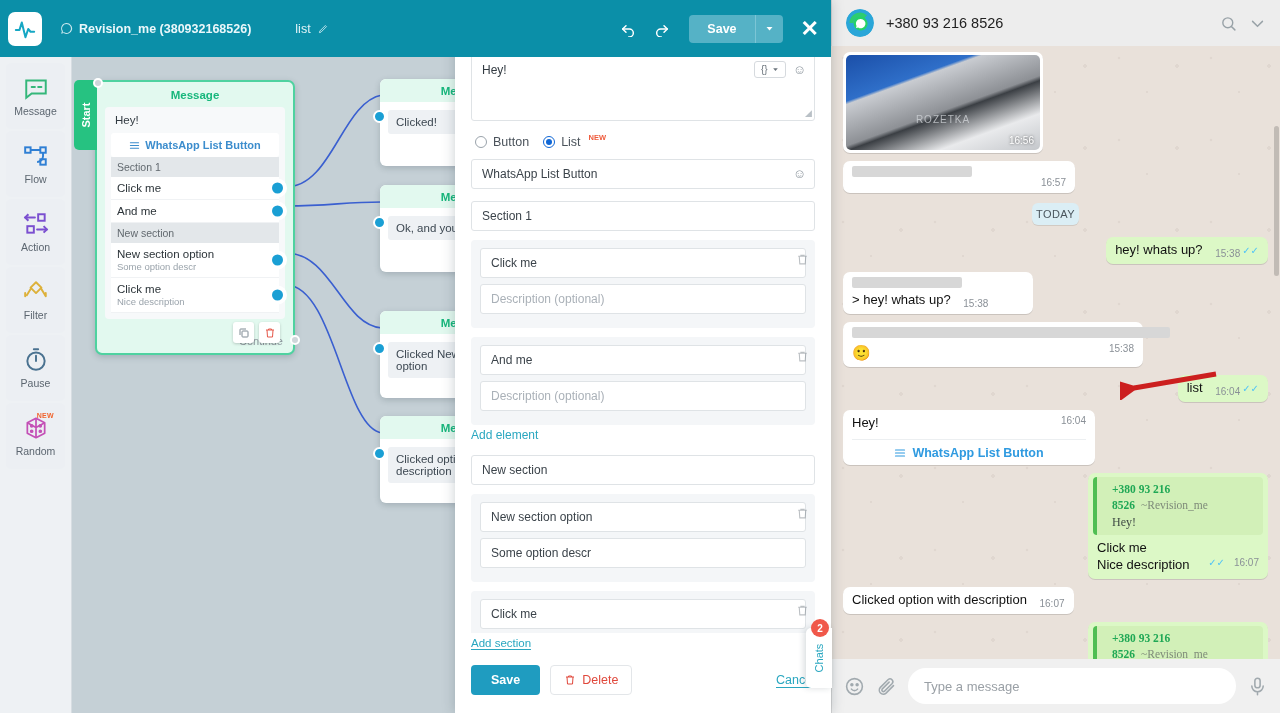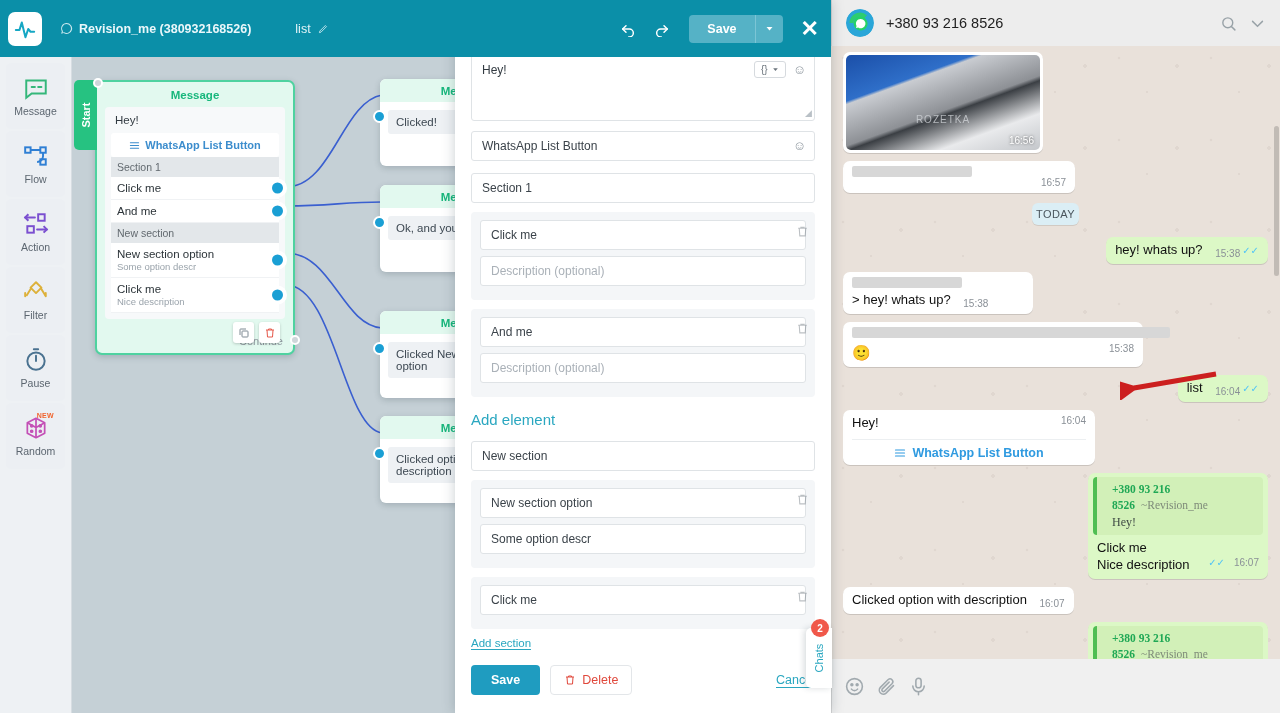--- a/index.html
+++ b/index.html
@@ -181,21 +181,21 @@
   .title-fld{margin-top:10px;position:relative;}
   .title-fld .emoji-ic{position:absolute;right:9px;top:8px;}
   .section-fld{margin-top:12px;}
   .opt-group{background:#f4f6f8;border-radius:4px;padding:8px 9px;margin-top:9px;position:relative;}
   .opt-group .fld{margin-bottom:6px;}
   .opt-group .fld:last-child{margin-bottom:0;}
   .trash{
     position:absolute;right:6px;top:13px;width:13px;height:13px;cursor:pointer;opacity:.45;
   }
   .addlink{
-    color:#2aa7c0;font-size:15px;margin-top:14px;display:inline-block;cursor:pointer;
+    color:#2aa7c0;font-size:12px;margin-top:0;display:inline-block;cursor:pointer;
   }
   .panel-foot{padding:0 16px 18px;}
   .add-section{color:#2aa7c0;font-size:11.5px;border-bottom:1px solid #2aa7c0;cursor:pointer;display:inline-block;}
   .foot-row{display:flex;align-items:center;margin-top:14px;}
   .btn-save{
     background:#1f9cc0;color:#fff;font-size:12.5px;font-weight:bold;padding:8px 20px;
     border-radius:4px;cursor:pointer;
   }
   .btn-del{
     border:1px solid #e3e6e9;border-radius:4px;color:#e0483c;font-size:12.5px;
@@ -511,20 +511,31 @@
           <span>{}</span>
           <svg viewBox="0 0 24 24" width="7" height="7" fill="#6b747c">
               <path d="M4 8l8 9 8-9z"></path>
             </svg>
         </div>
         <div class="emoji-ic">☺</div>
       </div>
       <div class="resz">◢</div>
     </div>
 
+    <div class="radio-row">
+      <div class="rd">
+        <span class="circ"></span>
+        <span>Button</span>
+      </div>
+      <div class="rd">
+        <span class="circ on"></span>
+        <span>List</span>
+        <span class="tag-new">NEW</span>
+      </div>
+    </div>
 
     <div class="title-fld">
       <div class="fld">WhatsApp List Button</div>
       <div class="emoji-ic">☺</div>
     </div>
 
     
     <div class="section-fld">
       <div class="fld">Section 1</div>
     </div>
@@ -714,20 +725,21 @@
   <div class="wa-foot">
     <svg viewBox="0 0 24 24" fill="none" stroke="#54656f" stroke-width="1.8">
       <circle cx="12" cy="12" r="9"></circle>
         <circle cx="9" cy="10" r="1.1" fill="#54656f"></circle>
         <circle cx="15" cy="10" r="1.1" fill="#54656f"></circle>
       <path d="M8.5 15a4.5 4.5 0 007 0" stroke-linecap="round"></path>
     </svg>
     <svg viewBox="0 0 24 24" fill="none" stroke="#54656f" stroke-width="1.8" stroke-linecap="round">
       <path d="M20 11l-8.5 8.5a4.6 4.6 0 01-6.5-6.5l9-9a3.2 3.2 0 014.5 4.5l-9 9a1.8 1.8 0 01-2.5-2.5l8-8"></path>
     </svg>
+    <div class="typebox">Type a message</div>
     <svg viewBox="0 0 24 24" fill="none" stroke="#54656f" stroke-width="1.8" stroke-linecap="round">
       <rect x="9" y="2.5" width="6" height="11" rx="3"></rect>
         <path d="M5.5 11.5a6.5 6.5 0 0013 0M12 18v3.5"></path>
     </svg>
   </div>
 </div>
 
 <svg id="arrow" width="100" height="30" viewBox="0 0 100 30">
   <defs>
       <marker id="ah" markerWidth="7" markerHeight="7" refX="1" refY="3.5" orient="auto">

